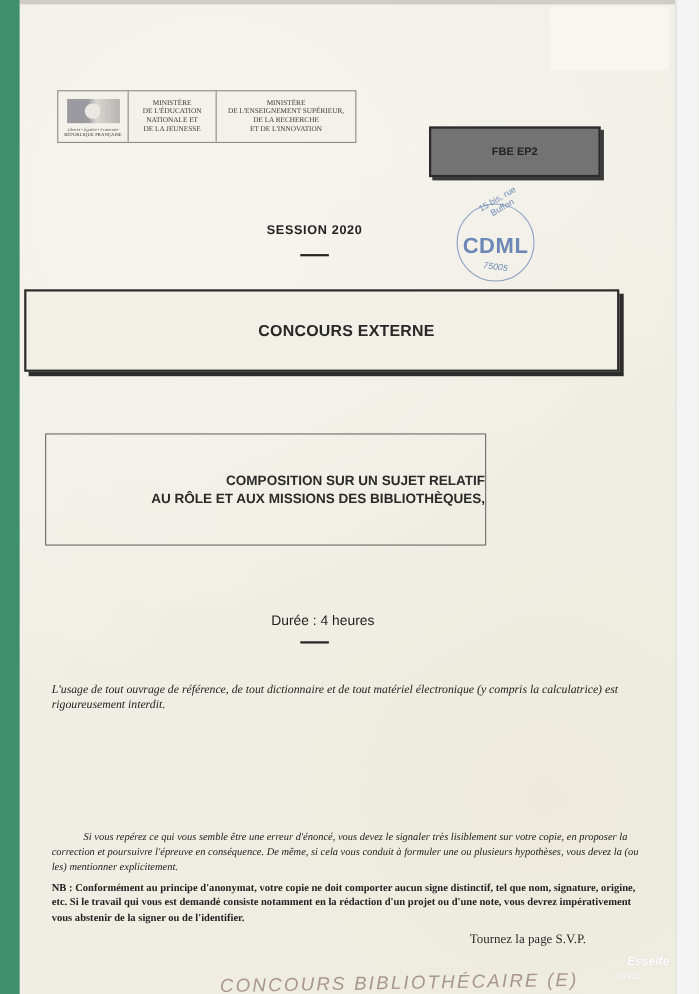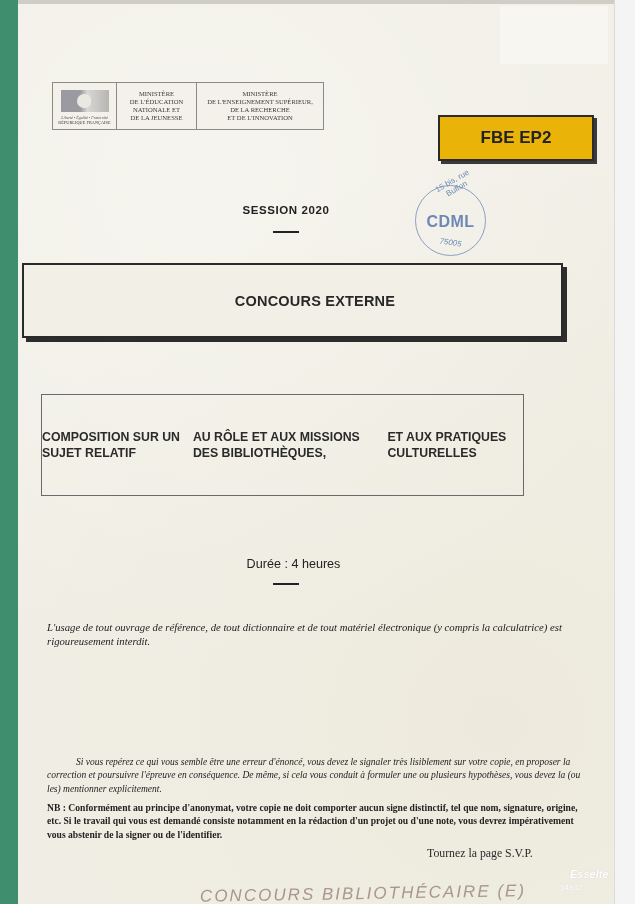--- a/index.html
+++ b/index.html
@@ -21,38 +21,38 @@
   .logo-cell:last-child { border-right: none; }
   .marianne { width: 64px; padding-top: 2px; }
   .marianne .flag { width: 48px; height: 22px; background: linear-gradient(90deg, #9a9aa0 0%, #9a9aa0 40%, #d8d7d2 55%, #b7b5b2 100%); position: relative; }
   .marianne .flag::after { content: ""; position: absolute; left: 16px; top: 4px; width: 14px; height: 14px; border-radius: 50% 40% 40% 50%; background: #e9e8e3; }
   .marianne .motto { font-size: 4px; line-height: 5px; font-style: italic; margin-top: 3px; color: #555; }
   .marianne .rf { font-size: 4.2px; line-height: 5px; color: #333; letter-spacing: 0.1px; }
   .min1 { width: 80px; }
   .min2 { flex: 1; }
 
   
-  .code-box { position: absolute; left: 390px; top: 115px; width: 156px; height: 46px; border: 2px solid #2b2b2b; box-shadow: 3px 3px 0 #3a3a3a; display: flex; align-items: center; justify-content: center; font-weight: bold; font-size: 17px; color: #222; background: #eab308; margin-left: 48px; }
+  .code-box { position: absolute; left: 390px; top: 115px; width: 156px; height: 46px; border: 2px solid #2b2b2b; box-shadow: 3px 3px 0 #3a3a3a; display: flex; align-items: center; justify-content: center; font-weight: bold; font-size: 10px; color: #222; background: #737373; }
 
   
   .stamp { position: absolute; left: 415px; top: 185px; width: 71px; height: 71px; border: 1.2px solid #8aa1c4; border-radius: 50%; color: #6f8bb8; }
   .stamp .stamp-top { position: absolute; left: 8px; top: 6px; width: 60px; font-size: 8px; transform: rotate(-30deg); transform-origin: left top; text-align: center; }
-  .stamp .stamp-center { position: absolute; left: 0; top: 27px; width: 100%; text-align: center; font-size: 16px; font-weight: bold; letter-spacing: 0.5px; color: #6d88b6; }
+  .stamp .stamp-center { position: absolute; left: 0; top: 27px; width: 100%; text-align: center; font-size: 20px; font-weight: bold; letter-spacing: 0.5px; color: #6d88b6; }
   .stamp .stamp-bottom { position: absolute; left: 0; top: 52px; width: 100%; text-align: center; font-size: 8px; font-style: italic; transform: rotate(8deg); }
 
   
   .session { position: absolute; left: 200px; top: 204px; width: 172px; text-align: center; font-weight: bold; font-size: 11.5px; letter-spacing: 0.6px; color: #222; }
   .rule { position: absolute; height: 1.6px; background: #222; }
 
   
   .concours-box { position: absolute; left: 22px; top: 263px; width: 541px; height: 75px; border: 2px solid #2a2a2a; box-shadow: 4px 4px 0 #2d2d2d; background: #f1efe6; display: flex; flex-direction: row; align-items: center; justify-content: center; padding-left: 45px; }
   .concours-box .line { font-weight: bold; font-size: 14.5px; line-height: 20px; color: #282828; letter-spacing: 0.2px; }
 
   
-  .comp-box { position: absolute; left: 41px; top: 394px; width: 483px; height: 102px; border: 1px solid #6a6a6a; display: flex; flex-direction: row; align-items: center; justify-content: center; }
+  .comp-box { position: absolute; left: 41px; top: 394px; width: 401px; height: 102px; border: 1px solid #6a6a6a; display: flex; flex-direction: column; align-items: flex-end; justify-content: center; }
   .comp-box .line { font-weight: bold; font-size: 12.3px; line-height: 16px; color: #2a2a2a; }
 
   .duree { position: absolute; left: 0; top: 557px; width: 635px; padding-left: 18px; text-align: center; font-size: 12.6px; color: #222; }
   .duree span { position: relative; left: -33px; }
 
   .italic-note { position: absolute; left: 47px; top: 620px; width: 535px; font-family: "Liberation Serif", serif; font-style: italic; font-size: 10.7px; line-height: 14px; color: #222; }
 
   .para { position: absolute; left: 47px; width: 540px; font-family: "Liberation Serif", serif; font-size: 9.5px; line-height: 13.4px; color: #222; }
   .para.it { font-style: italic; top: 756px; }
   .para.it .indent { padding-left: 29px; }
@@ -105,21 +105,20 @@
 <div class="session">SESSION 2020</div>
 <div class="rule" style="left:273px; top:231px; width:26px;"></div>
 
 <div class="concours-box">
   <div class="line">CONCOURS EXTERNE</div>
 </div>
 
 <div class="comp-box">
   <div class="line">COMPOSITION SUR UN SUJET RELATIF</div>
   <div class="line">AU RÔLE ET AUX MISSIONS DES BIBLIOTHÈQUES,</div>
-  <div class="line">ET AUX PRATIQUES CULTURELLES</div>
 </div>
 
 <div class="duree"><span>Durée : 4 heures</span></div>
 <div class="rule" style="left:273px; top:583px; width:26px;"></div>
 
 <div class="italic-note">L'usage de tout ouvrage de référence, de tout dictionnaire et de tout matériel électronique (y compris la calculatrice) est rigoureusement interdit.</div>
 
 <div class="para it"><span class="indent">Si vous repérez ce qui vous semble être une erreur d'énoncé, vous devez le signaler très lisiblement sur votre copie, en proposer la correction et poursuivre l'épreuve en conséquence. De même, si cela vous conduit à formuler une ou plusieurs hypothèses, vous devez la (ou les) mentionner explicitement.</span></div>
 
 <div class="para nb">NB : Conformément au principe d'anonymat, votre copie ne doit comporter aucun signe distinctif, tel que nom, signature, origine, etc. Si le travail qui vous est demandé consiste notamment en la rédaction d'un projet ou d'une note, vous devrez impérativement vous abstenir de la signer ou de l'identifier.</div>

